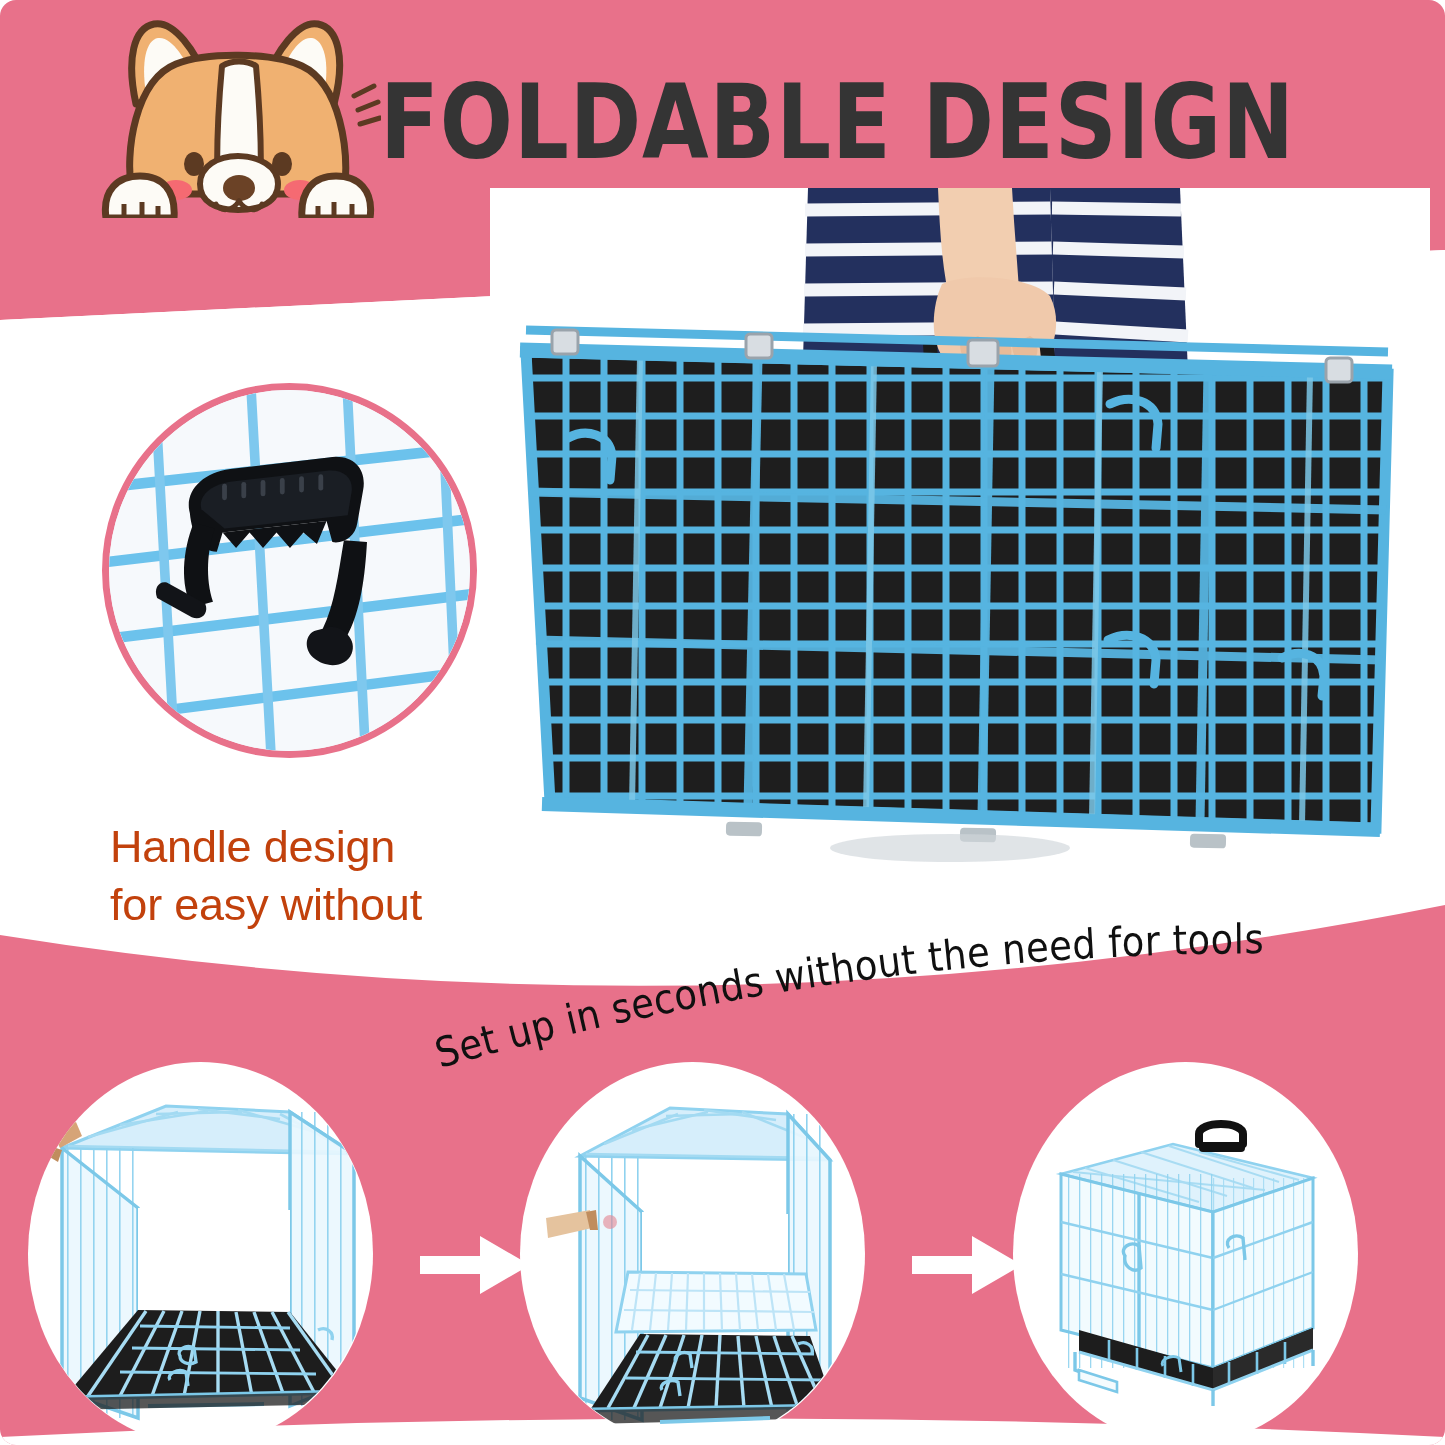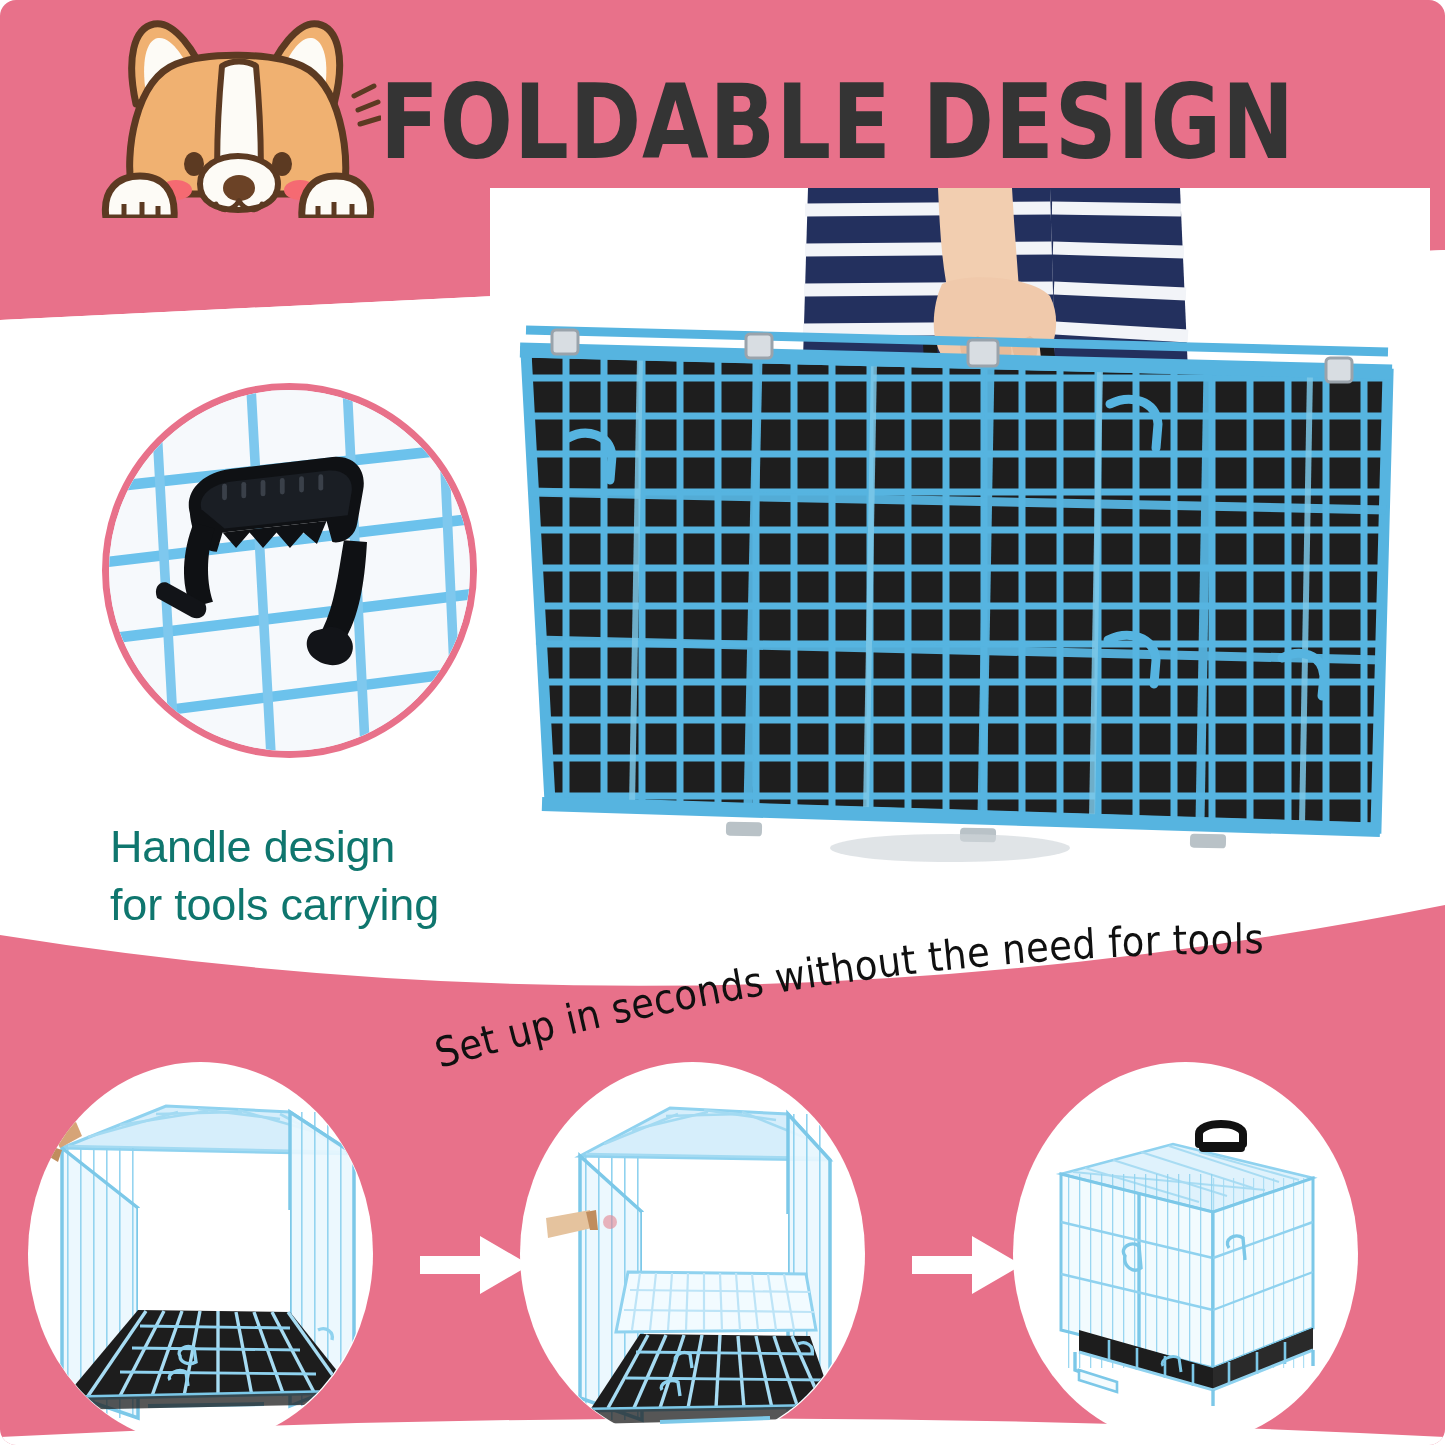--- a/index.html
+++ b/index.html
@@ -43,21 +43,21 @@
     border:7px solid #e8718a;
     background:#f4f7fb;
     overflow:hidden;
   }
   .handle-circle svg { width:100%; height:100%; display:block; }
 
   .handle-caption {
     position:absolute; left:110px; top:818px; width:430px;
     font-size:45px;
     line-height:1.28;
-    color:#0f766e;
+    color:#c2410c;
     font-weight:400;
     letter-spacing:-0.2px;
   }
   .handle-caption span { display:block; }
 
   
   .curve-text { position:absolute; left:430px; top:940px; width:1015px; height:140px; }
   .curve-text svg { width:100%; height:100%; overflow:visible; }
   .curve-text text {
     font-family:"Liberation Sans Narrow","DejaVu Sans Condensed","Liberation Sans",sans-serif;
@@ -290,21 +290,21 @@
 
         <path d="M244 156 C238 192 234 224 222 248 L246 258 C262 230 266 192 268 158 Z" fill="#0f1114"></path>
 
         <path d="M214 250 C204 254 202 268 212 278 C226 290 246 288 252 274 C258 260 244 246 230 246 Z" fill="#121418"></path>
       </g>
     </svg>
   </div>
 
   <div class="handle-caption">
     <span>Handle design</span>
-    <span>for tools carrying</span>
+    <span>for easy without</span>
   </div>
 
   <div class="curve-text">
     <svg viewBox="0 0 1015 140">
       <defs>
         <path id="arcPath" d="M10,128 Q500,-10 1000,18" fill="none"></path>
       </defs>
       <text>
         <textPath href="#arcPath" startOffset="0">
           <tspan id="setupTextSpan">Set up in seconds without the need for tools</tspan>

